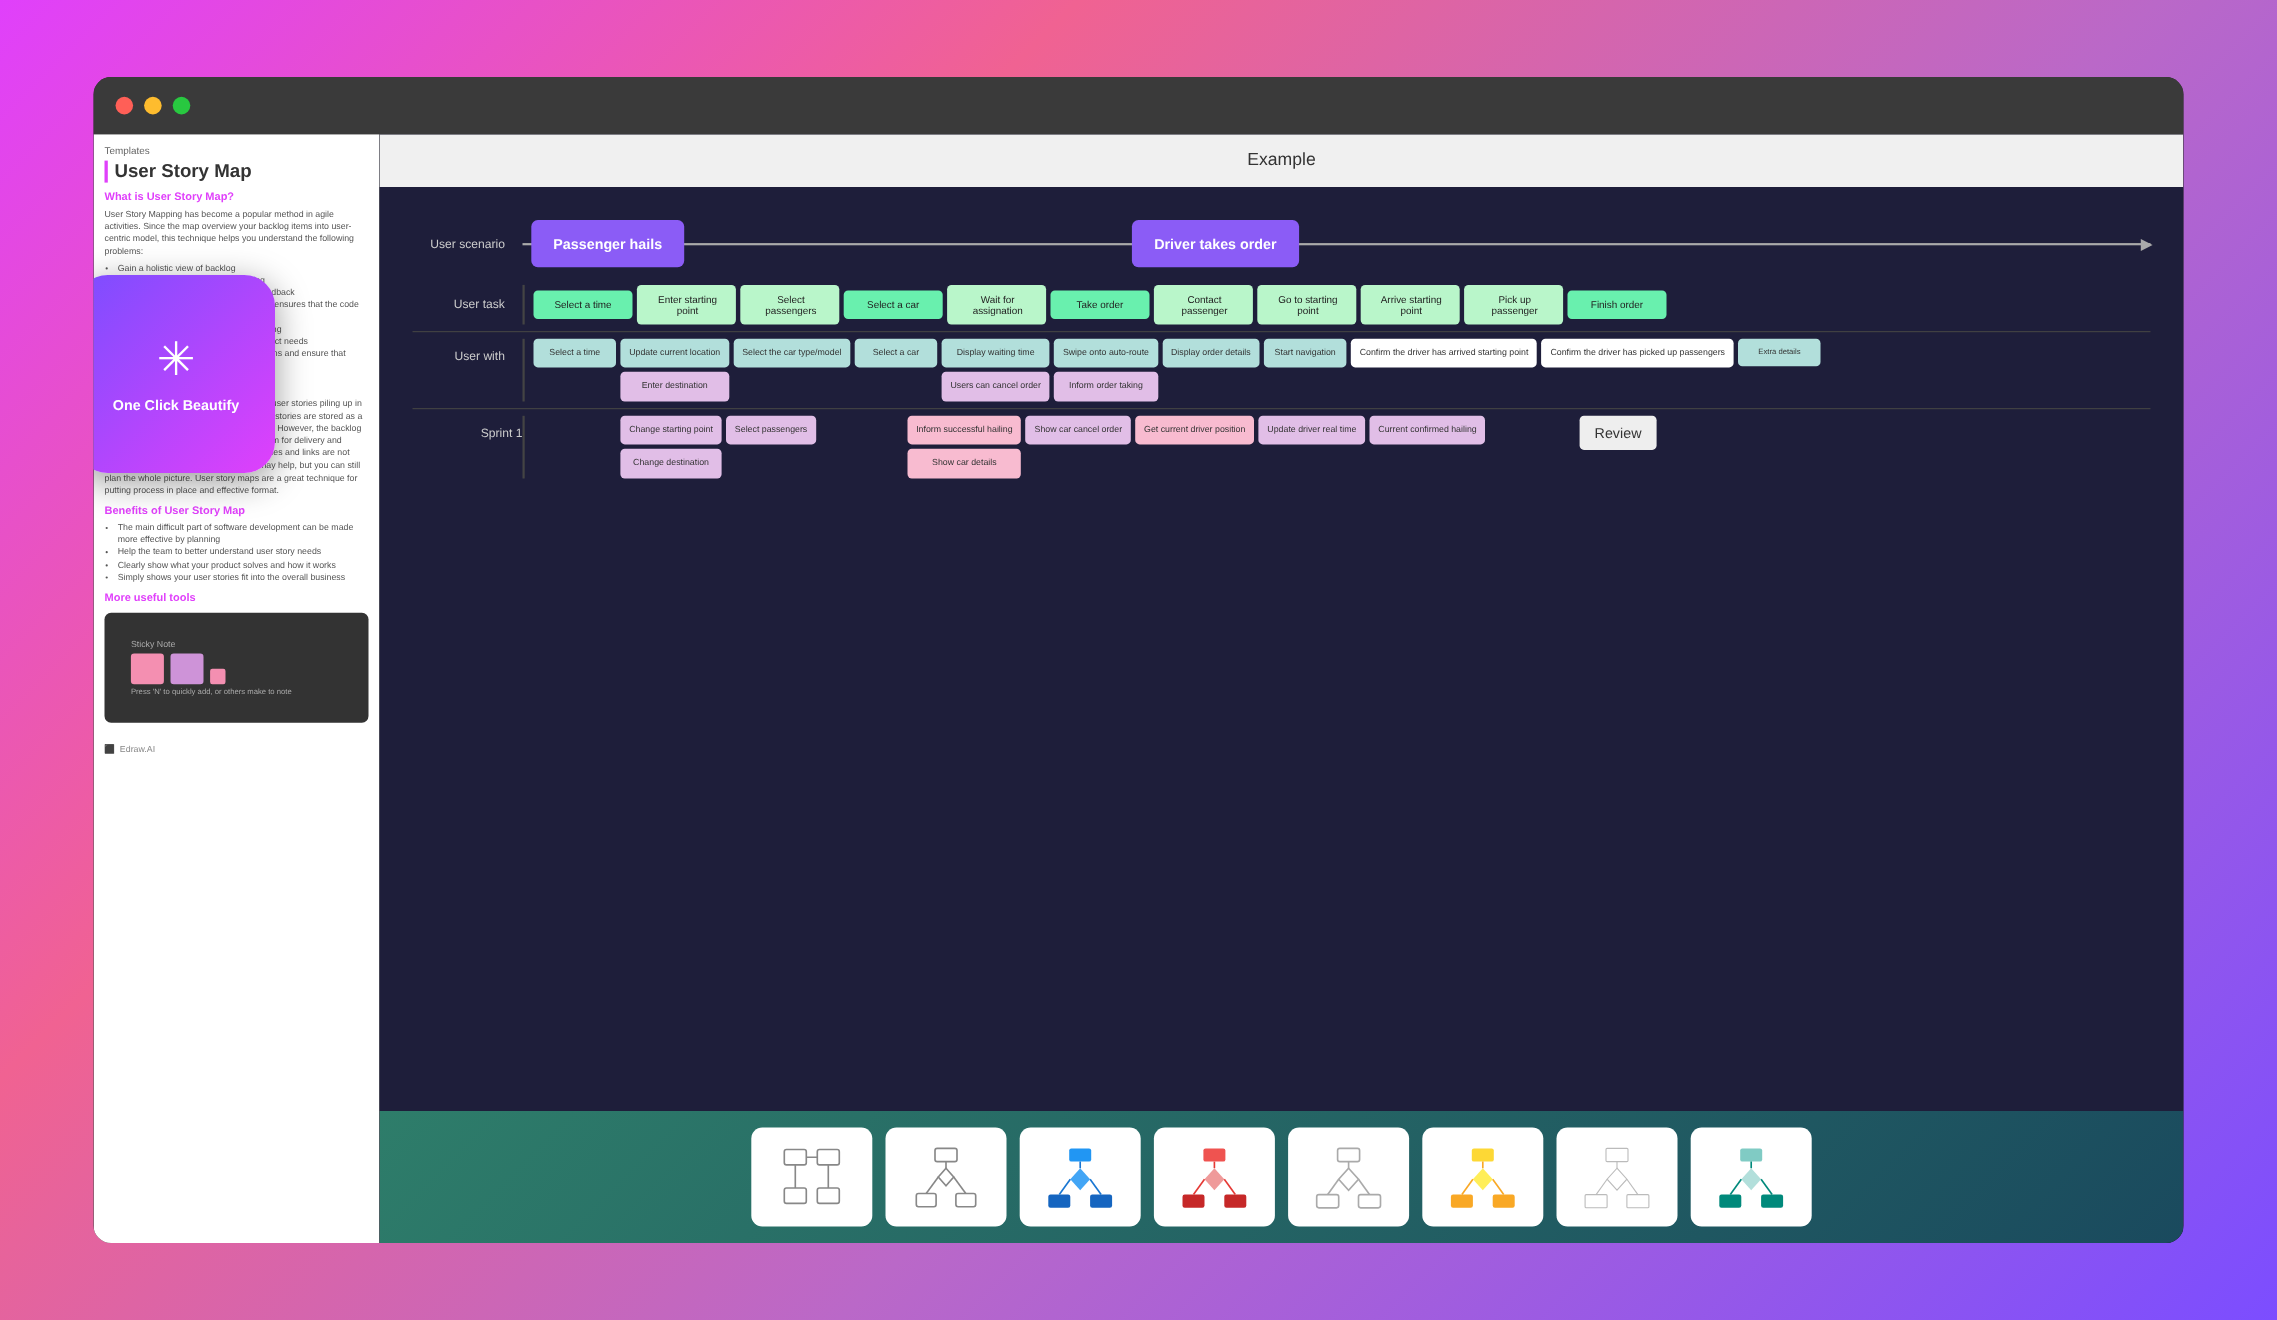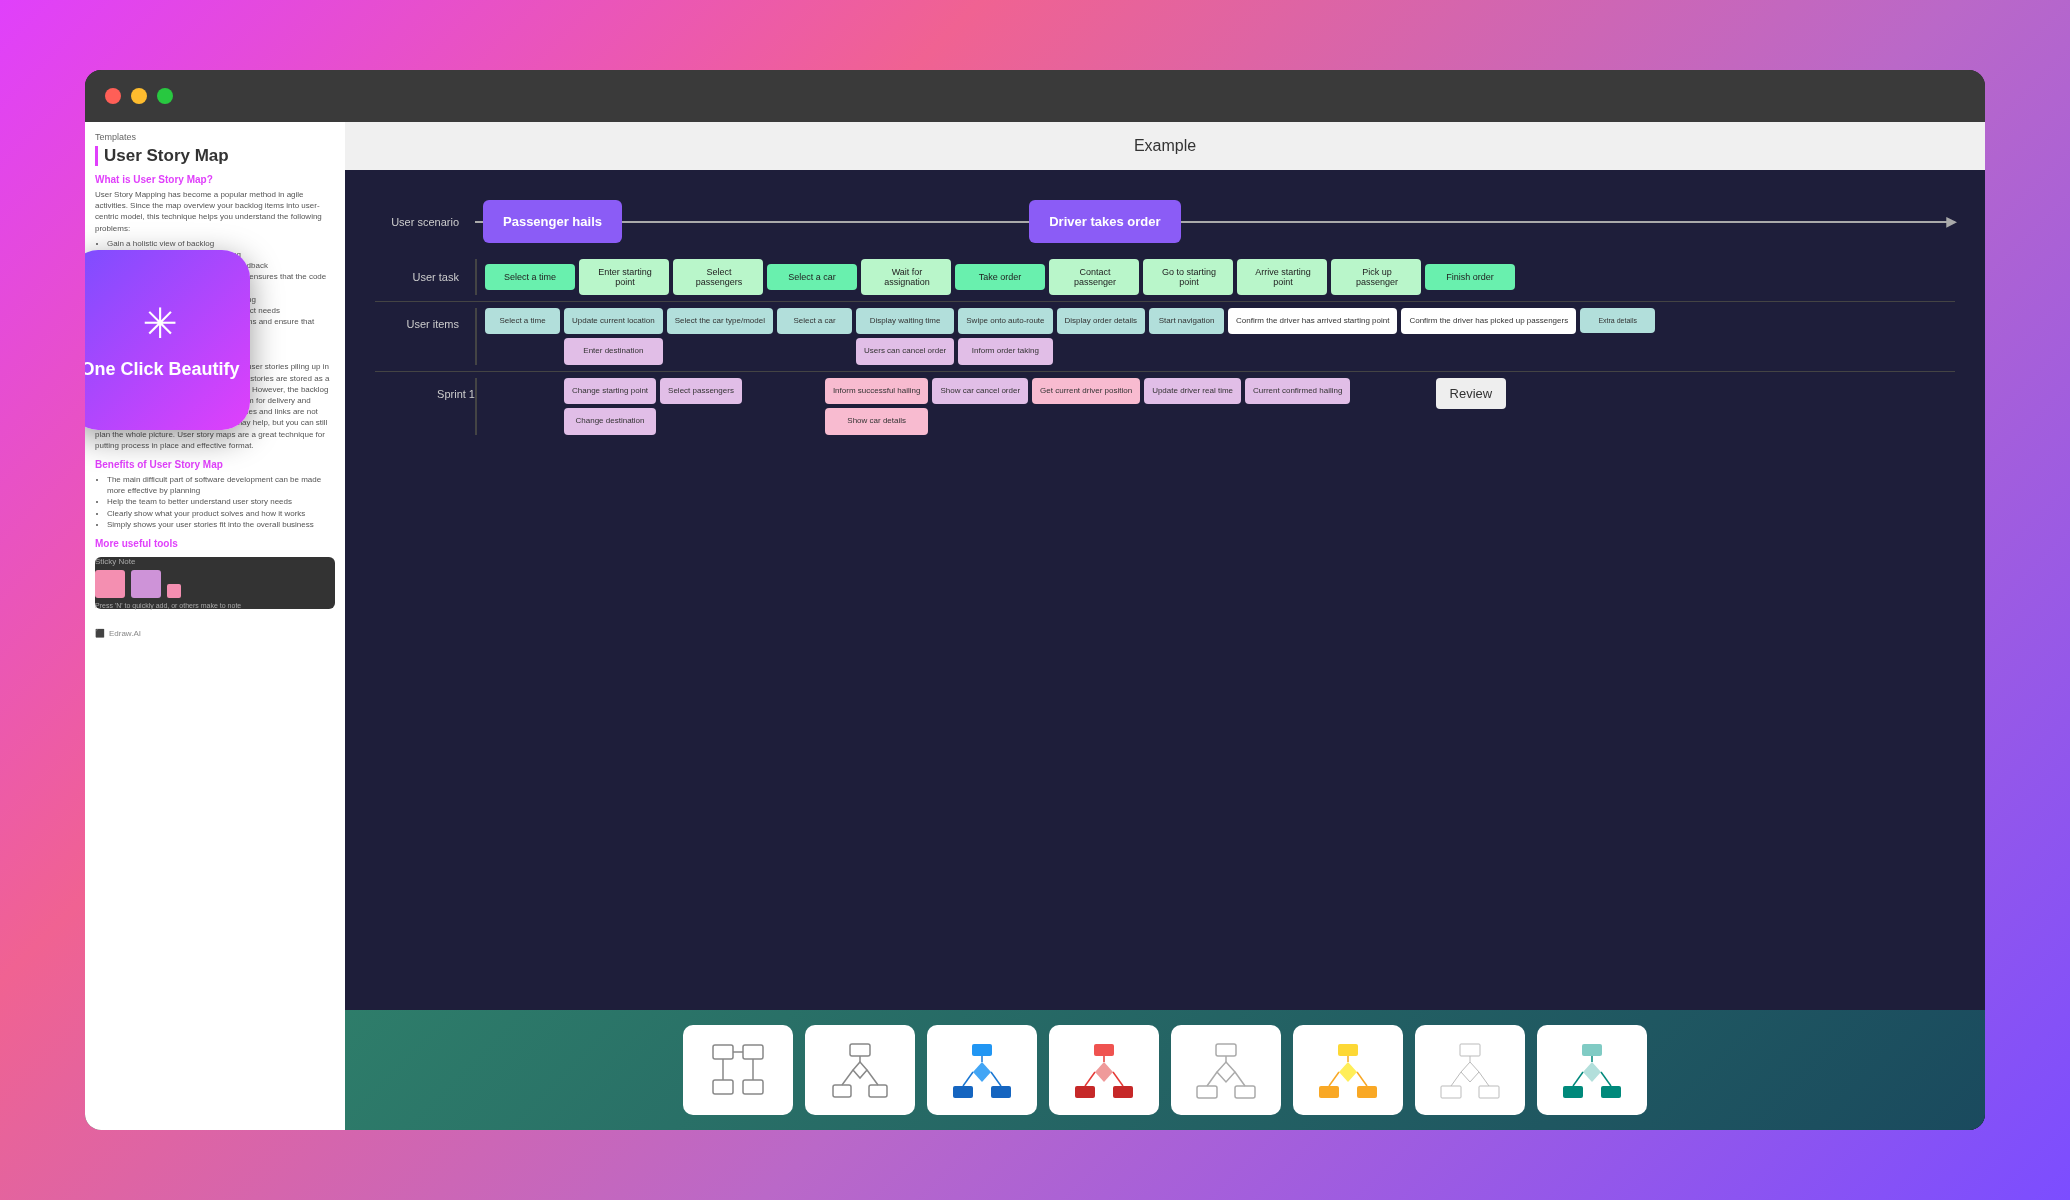--- a/index.html
+++ b/index.html
@@ -78,21 +78,21 @@
       color: #555;
       line-height: 1.4;
       margin-bottom: 4px;
     }
     .sidebar-text ul {
       padding-left: 12px;
     }
     .sidebar-sticky-note {
       background: #333;
       border-radius: 6px;
-      padding: 0;
+      padding: 24px;
       margin-top: 8px;
     }
     .sticky-label {
       font-size: 8px;
       color: #aaa;
       margin-bottom: 4px;
     }
     .sticky-demo {
       display: flex;
       gap: 6px;
@@ -358,21 +358,21 @@
       justify-content: center;
       color: white;
       box-shadow: 0 8px 32px rgba(0,0,0,0.4);
       z-index: 10;
     }
     .ocb-icon {
       font-size: 42px;
       margin-bottom: 10px;
     }
     .ocb-text {
-      font-size: 18px;
+      font-size: 13px;
       font-weight: bold;
       line-height: 1.3;
     }
     .review-card {
       background: #eeeeee;
       color: #333;
       padding: 8px 14px;
       border-radius: 4px;
       font-size: 13px;
       font-weight: 500;
@@ -469,21 +469,21 @@
             <div class="task-card">Take order</div>
             <div class="task-card task-card-light">Contact passenger</div>
             <div class="task-card task-card-light">Go to starting point</div>
             <div class="task-card task-card-light">Arrive starting point</div>
             <div class="task-card task-card-light">Pick up passenger</div>
             <div class="task-card">Finish order</div>
           </div>
         </div>
 
         <div class="story-row">
-          <div class="story-label">User items</div>
+          <div class="story-label">User with</div>
           <div class="story-content">
             <div class="story-col">
               <div class="story-card sc-green">Select a time</div>
             </div>
             <div class="story-col">
               <div class="story-card sc-green">Update current location</div>
               <div class="story-card sc-lavender">Enter destination</div>
             </div>
             <div class="story-col">
               <div class="story-card sc-green">Select the car type/model</div>

